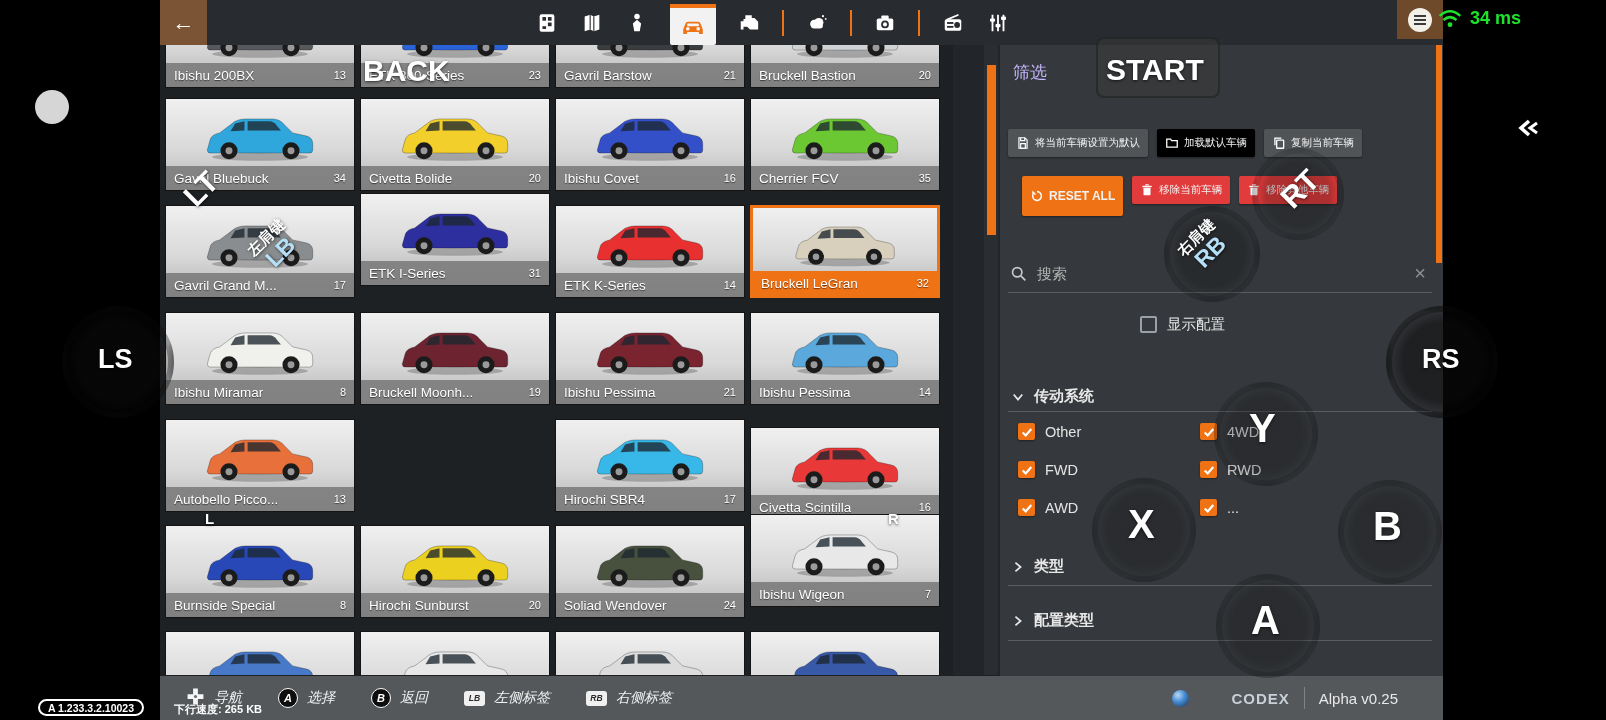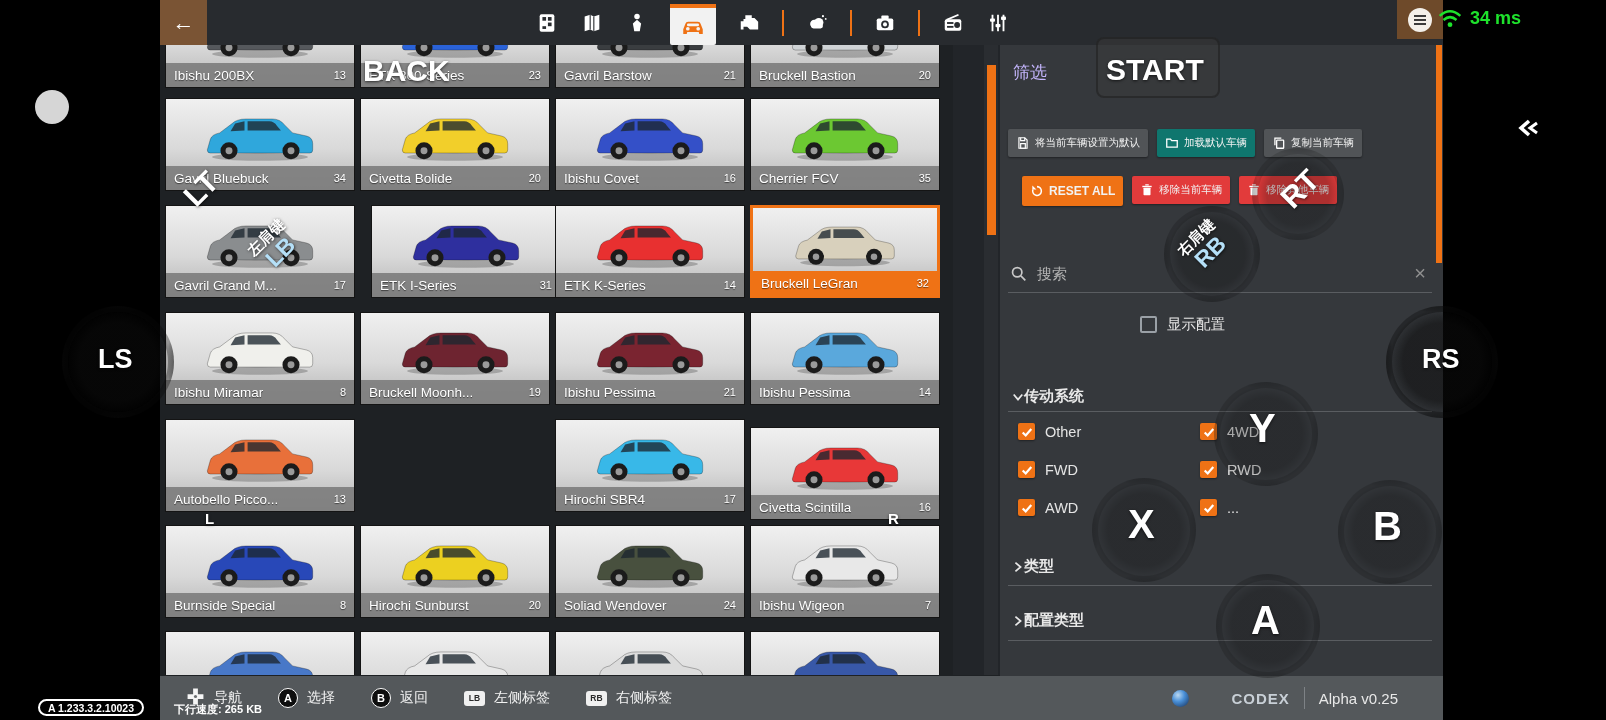--- a/index.html
+++ b/index.html
@@ -45,41 +45,41 @@
 
   
   #panel { position:absolute; left:1000px; top:45px; width:443px; height:631px; background:#35383c; z-index:8; }
   #panel-scroll-thumb { position:absolute; right:1px; top:0; width:6px; height:218px; background:#ef7215; cursor:grab; }
   #panel-title { position:absolute; left:13px; top:16px; font-size:17px; color:#c4b5fd; }
   .btn-row { position:absolute; display:flex; gap:9px; }
   #actions-row1 { left:8px; top:84px; }
   #actions-row2 { left:22px; top:131px; }
   .pbtn { height:28px; display:flex; align-items:center; gap:5px; padding:0 8px; border-radius:2px; color:#f2f2f2; font-size:10.5px; white-space:nowrap; cursor:pointer; box-shadow:0 1px 2px rgba(0,0,0,.4); }
   .pbtn svg { width:14px; height:14px; flex:0 0 auto; }
-  .pbtn.reset { font-size:12px; font-weight:bold; height:30px; }
+  .pbtn.reset { font-size:12px; font-weight:bold; height:40px; }
   #search-row { position:absolute; left:10px; top:214px; width:420px; height:28px; display:flex; align-items:center; }
   #search-input { flex:1; background:transparent; border:none; outline:none; color:#d8d8d8; font-size:15px; margin-left:10px; font-family:inherit; }
   #search-input::placeholder { color:#b2b2b2; opacity:1; }
   #search-clear { color:#909090; font-size:20px; margin-right:4px; cursor:pointer; line-height:1; }
   .hline { position:absolute; left:8px; width:424px; height:1px; background:#5a5d61; }
   #show-config { position:absolute; left:140px; top:270px; display:flex; align-items:center; gap:10px; cursor:pointer; }
   .cbox { width:17px; height:17px; border-radius:2px; flex:0 0 auto; }
   .cbox.empty { border:2px solid #9aa0a6; background:transparent; }
   .cbox.checked { background:#ef7215; display:flex; align-items:center; justify-content:center; box-shadow:0 1px 2px rgba(0,0,0,.4); }
   .cbox.checked svg { width:12px; height:12px; }
   .clabel { color:#e4e4e4; font-size:14.5px; }
-  .sec-head { position:absolute; left:12px; display:flex; align-items:center; cursor:pointer; }
+  .sec-head { position:absolute; left:12px; display:flex; align-items:center; gap:10px; cursor:pointer; }
   .sec-head .sl { color:#e8e8e8; font-size:15px; font-weight:bold; }
   .sec-head svg { width:12px; height:12px; }
   #drivetrain-checks { position:absolute; left:18px; top:378px; width:380px; display:grid; grid-template-columns:182px 182px; row-gap:21px; }
   .check-item { display:flex; align-items:center; gap:10px; cursor:pointer; }
 
   
   #bottombar { position:absolute; left:160px; top:676px; width:1283px; height:44px; background:rgba(88,91,95,.94); z-index:25; display:flex; align-items:center; }
-  #hint-list { display:flex; align-items:center; gap:36px; margin-left:26px; }
+  #hint-list { display:flex; align-items:center; gap:36px; margin-left:26px;font-style:italic; }
   .hint { display:flex; align-items:center; gap:9px; }
   .hint .hl { color:#f2f2f2; font-size:14px; }
   .hint svg { width:19px; height:19px; }
   .btn-circle { width:20px; height:20px; border-radius:50%; background:#0e0e0e; border:1.5px solid #fff; color:#fff; font-size:11px; font-weight:bold; display:flex; align-items:center; justify-content:center; }
   .btn-badge { width:21px; height:15px; border-radius:3px; background:#f0f0f0; color:#2a2a2a; font-size:8.5px; font-weight:bold; display:flex; align-items:center; justify-content:center; }
   #brand-area { position:absolute; right:45px; top:0; height:44px; display:flex; align-items:center; gap:14px; }
   #codex-orb { width:17px; height:17px; border-radius:50%; background:radial-gradient(circle at 35% 30%, #bcd8f0 0%, #4a90d8 40%, #132c55 100%); }
   #brand-name { color:#c8cfd6; font-size:15px; font-weight:bold; letter-spacing:1px;margin-left:28px; }
   #brand-sep { width:1px; height:22px; background:#7e8286; }
   #alpha-version { color:#e8e8e8; font-size:15px; }
@@ -247,21 +247,21 @@
             <circle cx="40" cy="59" r="11" fill="#1b1b1b"></circle>
             <circle cx="40" cy="59" r="4.5" fill="#9a9a9a"></circle>
             <circle cx="120" cy="59" r="11" fill="#1b1b1b"></circle>
             <circle cx="120" cy="59" r="4.5" fill="#9a9a9a"></circle>
           </svg></div>
         <div class="bar">
           <span class="nm">Gavril Grand M...</span>
           <span class="ct">17</span>
         </div>
       </div>
-      <div class="tile" style="left: 195px; top: 160px; margin-left: 11px;">
+      <div class="tile" style="left: 195px; top: 148px;">
         <div class="thumb"><svg viewBox="0 0 160 80">
             <ellipse cx="80" cy="67" rx="62" ry="5" fill="rgba(0,0,0,.22)"></ellipse>
             <path d="M12 58 L16 44 Q18 38 28 36 L44 24 Q50 18 62 18 L96 18 Q106 18 112 26 L122 36 L140 40 Q148 42 148 50 L148 58 Q148 62 144 62 L16 62 Q12 62 12 58 Z" fill="#2e2f9e" stroke="rgba(0,0,0,.35)" stroke-width="1"></path>
             <path d="M48 24 L60 21 L60 33 L42 34 Z" fill="rgba(28,38,48,.78)"></path>
             <path d="M64 21 L92 21 Q98 21 102 27 L107 33 L64 33 Z" fill="rgba(28,38,48,.78)"></path>
             <circle cx="40" cy="59" r="11" fill="#1b1b1b"></circle>
             <circle cx="40" cy="59" r="4.5" fill="#9a9a9a"></circle>
             <circle cx="120" cy="59" r="11" fill="#1b1b1b"></circle>
             <circle cx="120" cy="59" r="4.5" fill="#9a9a9a"></circle>
           </svg></div>
@@ -455,21 +455,21 @@
             <circle cx="40" cy="59" r="11" fill="#1b1b1b"></circle>
             <circle cx="40" cy="59" r="4.5" fill="#9a9a9a"></circle>
             <circle cx="120" cy="59" r="11" fill="#1b1b1b"></circle>
             <circle cx="120" cy="59" r="4.5" fill="#9a9a9a"></circle>
           </svg></div>
         <div class="bar">
           <span class="nm">Soliad Wendover</span>
           <span class="ct">24</span>
         </div>
       </div>
-      <div class="tile" style="left: 585px; top: 480px;">
+      <div class="tile" style="left: 585px; top: 469px;">
         <div class="thumb"><svg viewBox="0 0 160 80">
             <ellipse cx="80" cy="67" rx="62" ry="5" fill="rgba(0,0,0,.22)"></ellipse>
             <path d="M12 58 L16 44 Q18 38 28 36 L44 24 Q50 18 62 18 L96 18 Q106 18 112 26 L122 36 L140 40 Q148 42 148 50 L148 58 Q148 62 144 62 L16 62 Q12 62 12 58 Z" fill="#e8e8e8" stroke="rgba(0,0,0,.35)" stroke-width="1"></path>
             <path d="M48 24 L60 21 L60 33 L42 34 Z" fill="rgba(28,38,48,.78)"></path>
             <path d="M64 21 L92 21 Q98 21 102 27 L107 33 L64 33 Z" fill="rgba(28,38,48,.78)"></path>
             <circle cx="40" cy="59" r="11" fill="#1b1b1b"></circle>
             <circle cx="40" cy="59" r="4.5" fill="#9a9a9a"></circle>
             <circle cx="120" cy="59" r="11" fill="#1b1b1b"></circle>
             <circle cx="120" cy="59" r="4.5" fill="#9a9a9a"></circle>
           </svg></div>
@@ -537,21 +537,21 @@
     <div id="actions-row1" class="btn-row">
         <div class="pbtn" style="background: rgb(81, 84, 87);">
           <span style="display: inline-flex; width: 14px; height: 14px;">
             <svg viewBox="0 0 24 24">
               <path d="M5 3 h10 l4 4 v14 H5 Z" fill="none" stroke="#fff" stroke-width="2"></path>
               <path d="M8 3 v5 h7 V3 M8 13 h8 v8 H8 Z" fill="none" stroke="#fff" stroke-width="2"></path>
             </svg>
           </span>
           <span>将当前车辆设置为默认</span>
         </div>
-        <div class="pbtn" style="background: #0f766e;">
+        <div class="pbtn" style="background: #000000;">
           <span style="display: inline-flex; width: 14px; height: 14px;">
             <svg viewBox="0 0 24 24">
               <path d="M3 5.5 h6.5 l2 2.5 H21 v11 H3 Z" fill="none" stroke="#fff" stroke-width="2.2"></path>
             </svg>
           </span>
           <span>加载默认车辆</span>
         </div>
         <div class="pbtn" style="background: rgb(81, 84, 87);">
           <span style="display: inline-flex; width: 14px; height: 14px;">
             <svg viewBox="0 0 24 24">

